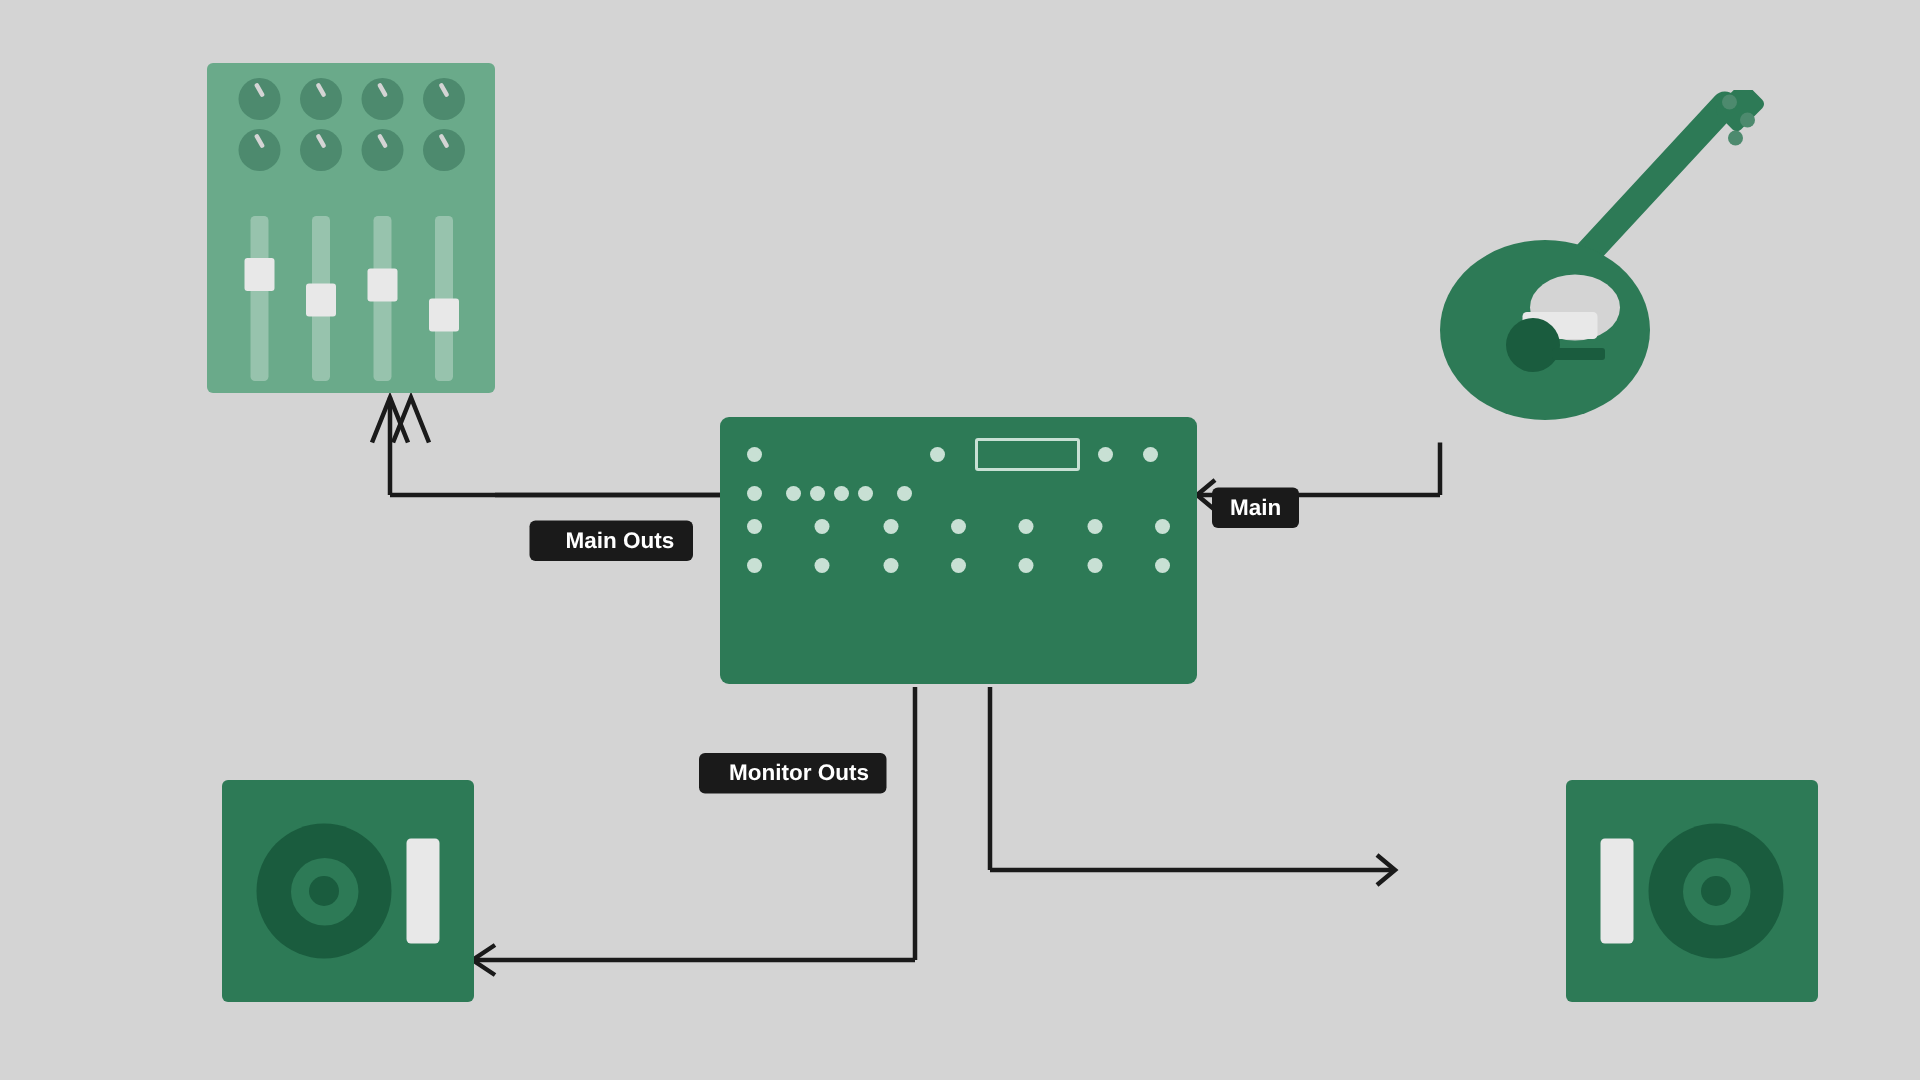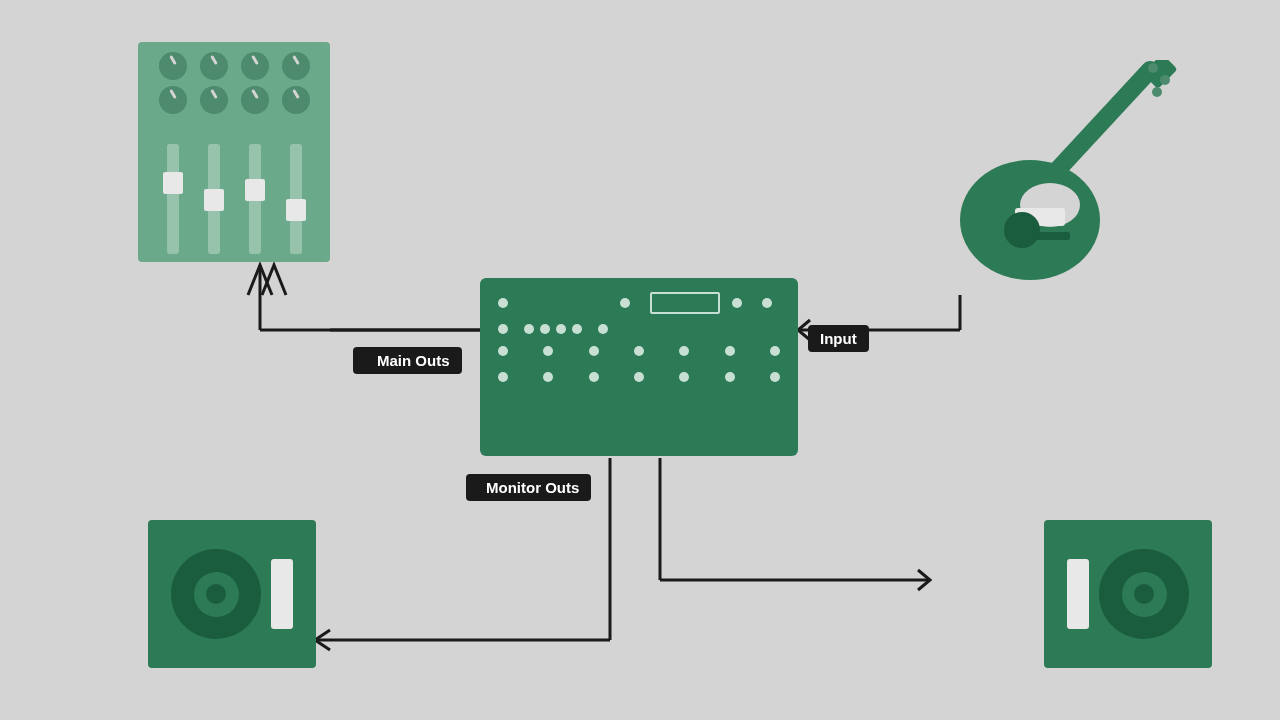--- a/index.html
+++ b/index.html
@@ -397,15 +397,15 @@
   <div class="speaker-bar-right"></div>
   <div class="speaker-cone">
     <div class="speaker-inner">
       <div class="speaker-center-dot"></div>
     </div>
   </div>
 </div>
 
 <div class="label-badge" style="top: 347px; left: 353px; padding-left: 24px;">Main Outs</div>
 
-<div class="label-badge" style="top: 474px; left: 466px; padding-left: 20px;">Monitor Outs</div>
-
-<div class="label-badge" style="top: 325px; left: 808px;">Input</div>
+<div class="label-badge" style="top: 502px; left: 466px; padding-left: 20px;">Monitor Outs</div>
+
+<div class="label-badge" style="top: 325px; left: 808px;">Main</div>
 
 </body></html>

